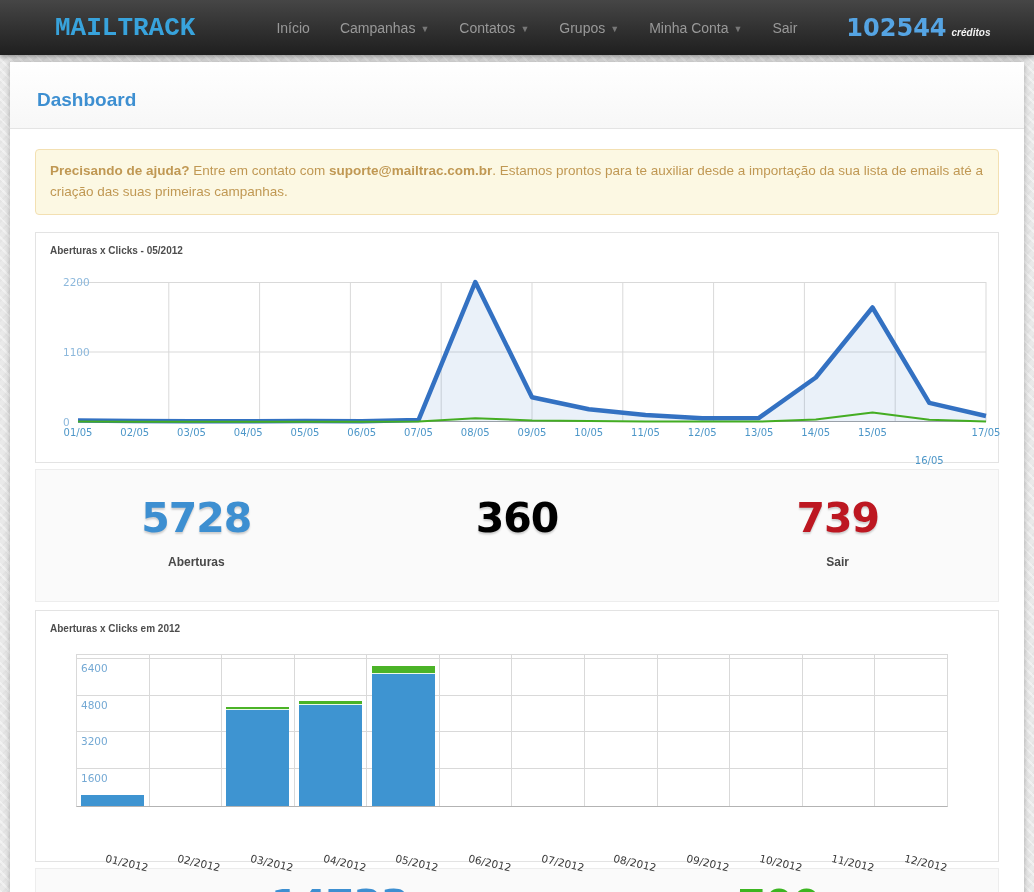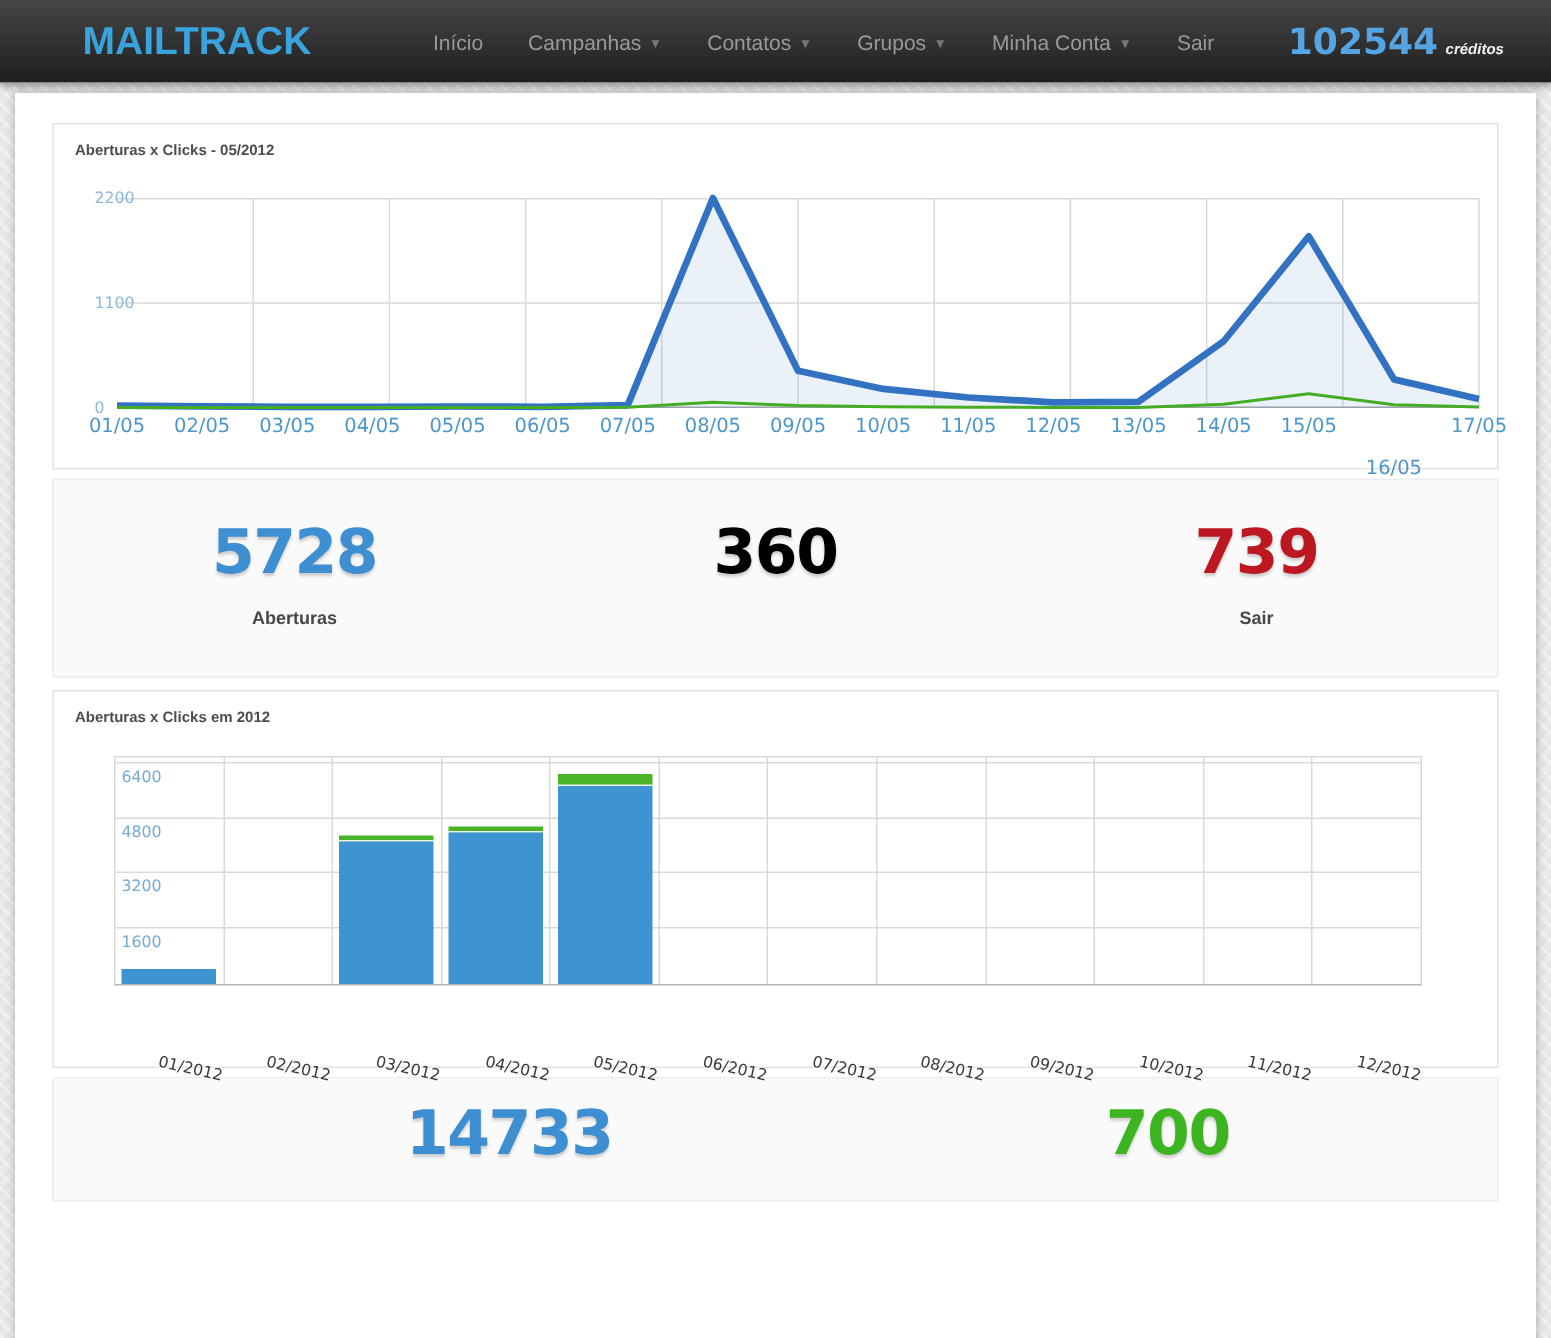--- a/index.html
+++ b/index.html
@@ -11,21 +11,21 @@
       repeating-linear-gradient(45deg, rgba(255,255,255,.4) 0 2px, transparent 2px 7px),
       repeating-linear-gradient(-45deg, rgba(0,0,0,.025) 0 2px, transparent 2px 7px);
   }
   
   .navbar{
     height:55px;display:flex;align-items:center;padding-left:55px;
     background:linear-gradient(#464646 0%,#303030 55%,#1f1f1f 100%);
     box-shadow:0 2px 5px rgba(0,0,0,.4);position:relative;z-index:3;
   }
   .brand{
-    font-family:Liberation Sans, sans-serif;font-size:26px;font-weight:bold;
+    font-family:Liberation Mono, monospace;font-size:26px;font-weight:bold;
     color:#38a3dc;text-transform:uppercase;letter-spacing:0;cursor:pointer;
   }
   .nav-items{display:flex;margin-left:66px;align-items:center;height:100%;}
   .nav-item{color:#999;font-size:14px;padding:0 15px;cursor:pointer;display:flex;align-items:center;height:100%;}
   .caret{font-size:9px;color:#777;margin-left:5px;margin-top:2px;}
   .credits{margin-left:34px;display:flex;align-items:baseline;}
   .credits-value{font-family:"DejaVu Sans",sans-serif;color:#55a4e3;font-size:24px;font-weight:bold;}
   .credits-unit{color:#f2f2f2;font-size:10px;font-weight:bold;font-style:italic;margin-left:5px;}
   
   .container{margin:7px 10px 0;background:#fff;box-shadow:0 0 6px rgba(0,0,0,.28);min-height:840px;}
@@ -39,21 +39,21 @@
   }
   .alert b{font-weight:bold;}
   
   .panel{border:1px solid #e3e3e3;background:#fff;padding:12px 14px 16px;margin-bottom:6px;}
   .panel-title{font-size:10px;font-weight:bold;color:#4d4d4d;}
   
   .line-chart-wrap{position:relative;margin:26px 0 0 28px;width:908px;}
   .line-chart{display:block;width:908px;height:140px;overflow:visible;}
   .y-labels span{position:absolute;left:-15px;font-family:"DejaVu Sans",sans-serif;font-size:10.5px;color:#8cb8dc;}
   .x-labels{position:relative;height:24px;}
-  .x-labels span{position:absolute;top:5px;transform:translateX(-50%);font-family:"DejaVu Sans",sans-serif;font-size:13px;color:#4c96c8;white-space:nowrap;}
+  .x-labels span{position:absolute;top:5px;transform:translateX(-50%);font-family:"DejaVu Sans",sans-serif;font-size:10px;color:#4c96c8;white-space:nowrap;}
   
   .stats-row{background:#fafafa;border:1px solid #ededed;display:flex;padding:28px 0 32px;margin-bottom:8px;}
   .stat{flex:1;text-align:center;}
   .stat-value{font-family:"DejaVu Sans",sans-serif;font-size:41px;font-weight:bold;letter-spacing:-1px;line-height:1;text-shadow:0 2px 2px rgba(0,0,0,.18);}
   .stat-label{margin-top:16px;font-size:12px;font-weight:bold;color:#484848;}
   .stats-year{padding:16px 0 24px;margin-bottom:0;}
   .stats-year .stat:first-child{padding-left:84px;}
   
   .bar-chart-wrap{margin:20px 0 0 26px;width:872px;position:relative;}
   .bar-plot{position:relative;height:153px;display:flex;border:1px solid #d9d9d9;border-bottom:1px solid #b3b3b3;background:#fff;}
@@ -84,23 +84,29 @@
       <div class="nav-item">Minha Conta<span class="caret">▼</span></div>
       <div class="nav-item">Sair</div>
     </div>
   <div class="credits">
     <span class="credits-value">102544</span>
     <span class="credits-unit">créditos</span>
   </div>
 </nav>
 
 <div class="container">
+  <div class="page-header">
+    <h1 class="page-title">Dashboard</h1>
+  </div>
 
   <div class="content">
 
+    <div class="alert">
+      <b>Precisando de ajuda?</b><span> Entre em contato com </span><b>suporte@mailtrac.com.br</b><span>. Estamos prontos para te auxiliar desde a importação da sua lista de emails até a criação das suas primeiras campanhas.</span>
+    </div>
 
     <div class="panel">
       <div class="panel-title">Aberturas x Clicks - 05/2012</div>
       <div class="line-chart-wrap">
         <svg class="line-chart" id="line-chart-svg" viewBox="0 0 908 140">
             <line x1="90.8" y1="0" x2="90.8" y2="140" stroke="#d9d9d9" stroke-width="1"></line>
             <line x1="181.6" y1="0" x2="181.6" y2="140" stroke="#d9d9d9" stroke-width="1"></line>
             <line x1="272.4" y1="0" x2="272.4" y2="140" stroke="#d9d9d9" stroke-width="1"></line>
             <line x1="363.2" y1="0" x2="363.2" y2="140" stroke="#d9d9d9" stroke-width="1"></line>
             <line x1="454" y1="0" x2="454" y2="140" stroke="#d9d9d9" stroke-width="1"></line>

